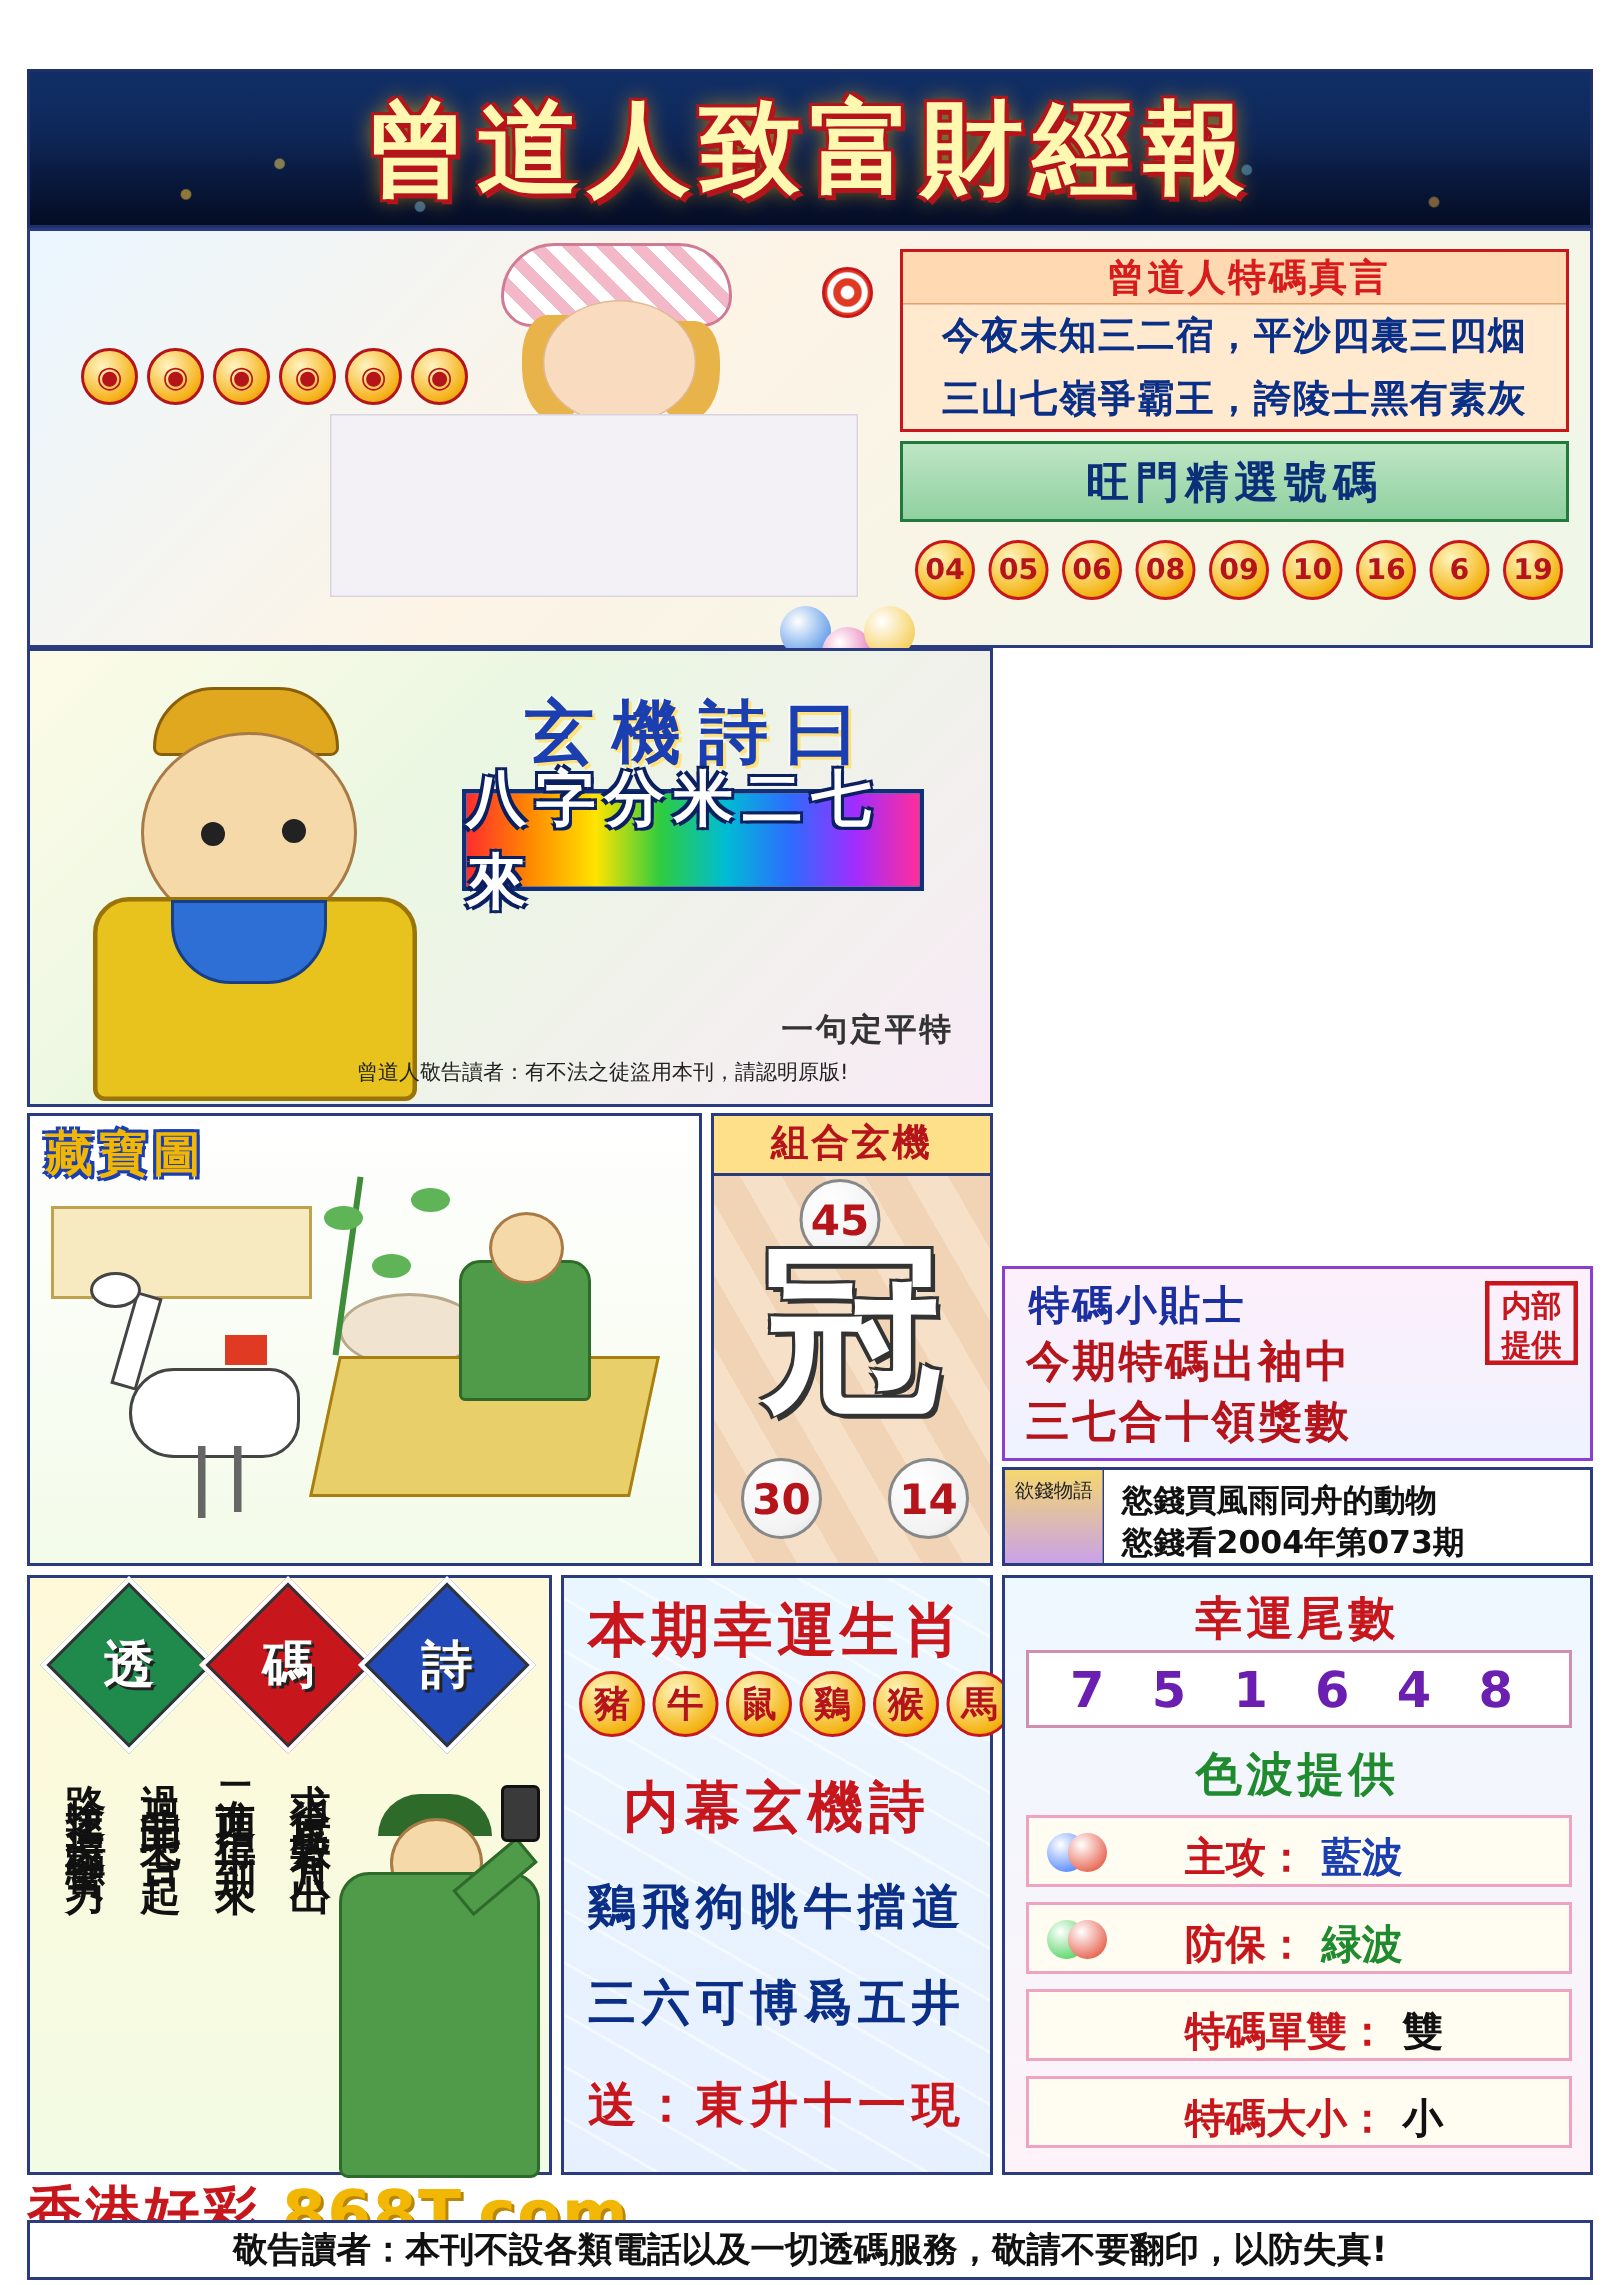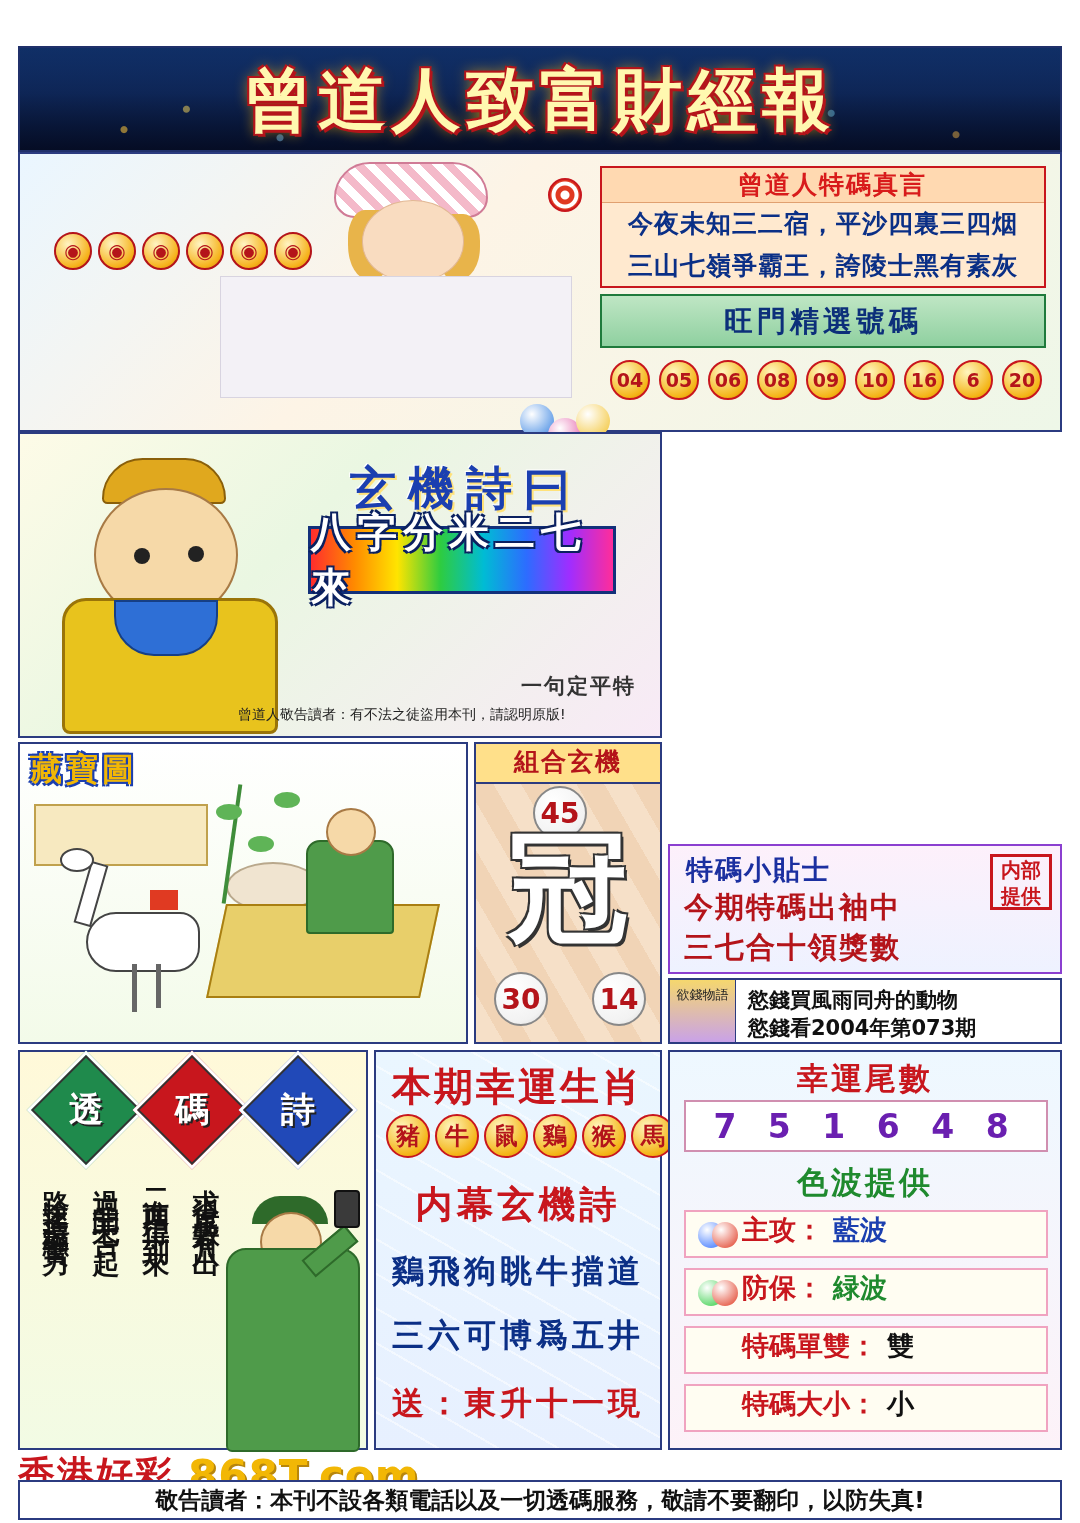--- a/index.html
+++ b/index.html
@@ -299,21 +299,21 @@
   .tailbox{
     position:absolute;left:14px;top:48px;width:364px;height:52px;
     border:2px solid #d08fb0;box-sizing:border-box;background:#ffffff;
     display:flex;align-items:center;justify-content:center;gap:16px;
     font-size:33px;font-weight:bold;color:#6a1fb0;letter-spacing:10px;
   }
   .info .ttl2{position:absolute;left:0;top:110px;width:100%;text-align:center;font-size:31px;font-weight:bold;color:#1f8a2e;letter-spacing:3px;}
   .wrow{
     position:absolute;left:14px;width:364px;height:48px;
     border:2px solid #f0a3c0;box-sizing:border-box;background:#fffdf2;
-    display:flex;align-items:flex-start;
+    display:flex;align-items:flex-end;padding-left:48px;
   }
   .wrow .lbl{margin-left:56px;font-size:27px;font-weight:bold;color:#c8161d;}
   .wrow .val{margin-left:10px;font-size:27px;font-weight:bold;color:#1b3fb0;}
   .wrow .val.g{color:#1f8a2e;}
   .wrow .val.k{color:#111;}
   .wr1{top:158px;}
   .wr2{top:216px;}
   .wr3{top:274px;}
   .wr4{top:332px;}
   .wball{position:absolute;left:12px;width:26px;height:26px;border-radius:50%;}
@@ -383,21 +383,21 @@
 
     <div class="picknums">
       <div class="pnum">04</div>
       <div class="pnum">05</div>
       <div class="pnum">06</div>
       <div class="pnum">08</div>
       <div class="pnum">09</div>
       <div class="pnum">10</div>
       <div class="pnum">16</div>
       <div class="pnum">6</div>
-      <div class="pnum">20</div>
+      <div class="pnum">19</div>
     </div>
   </div>
 
   <div class="panel poem">
     <div class="oldman">
       <div class="om-hat"></div>
       <div class="om-head">
         <div class="om-eye" style="left:38px;top:58px;"></div>
         <div class="om-eye" style="left:92px;top:56px;"></div>
         <div class="om-mouth"></div>

